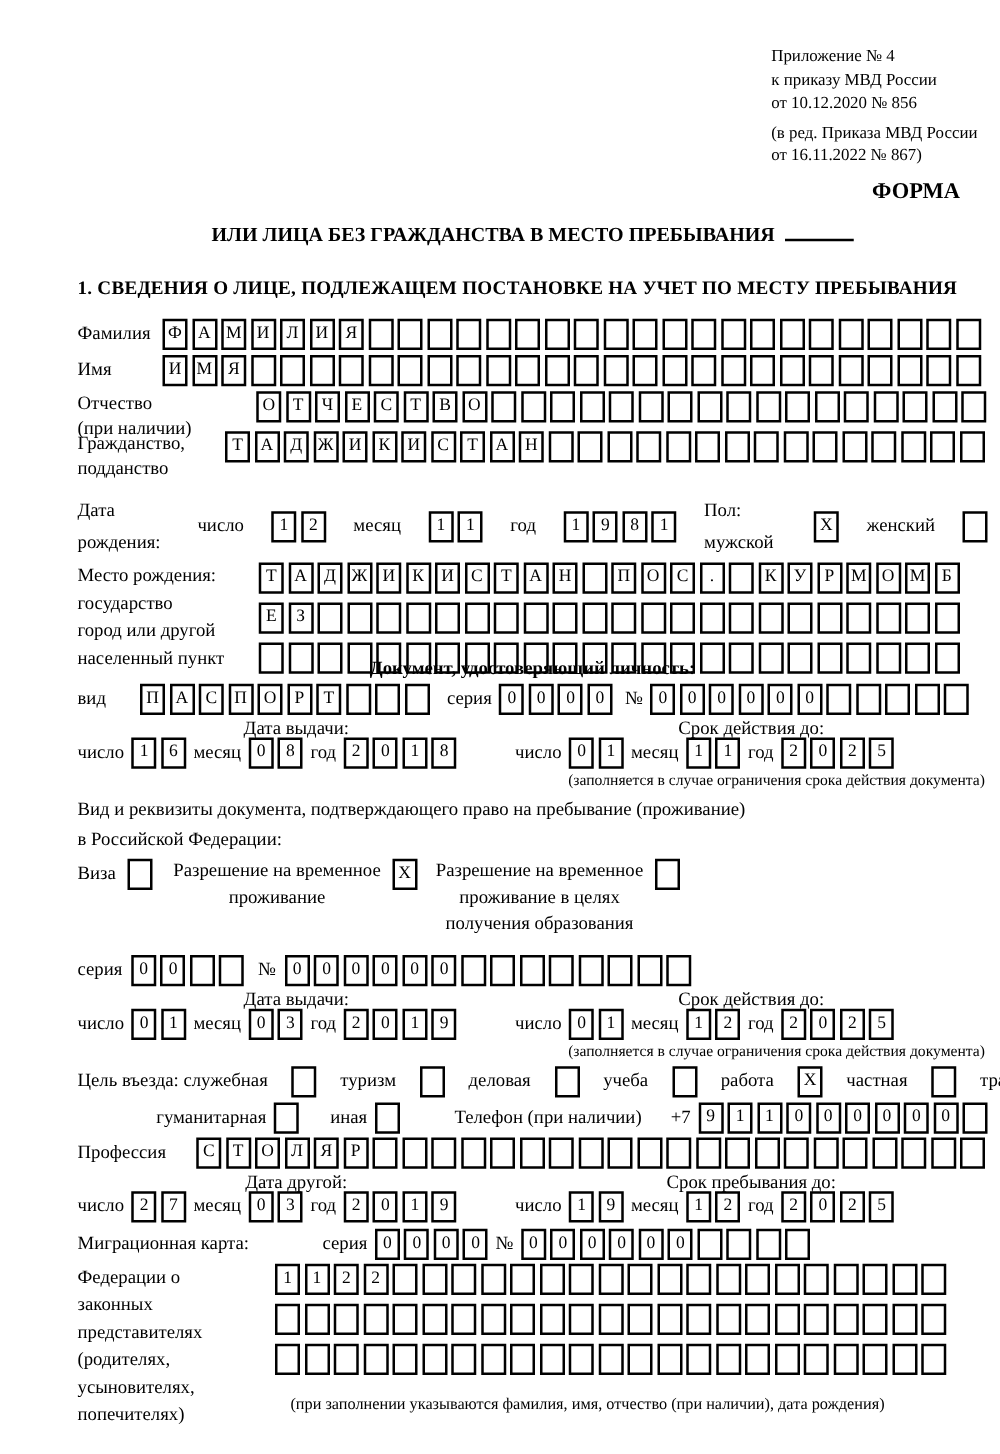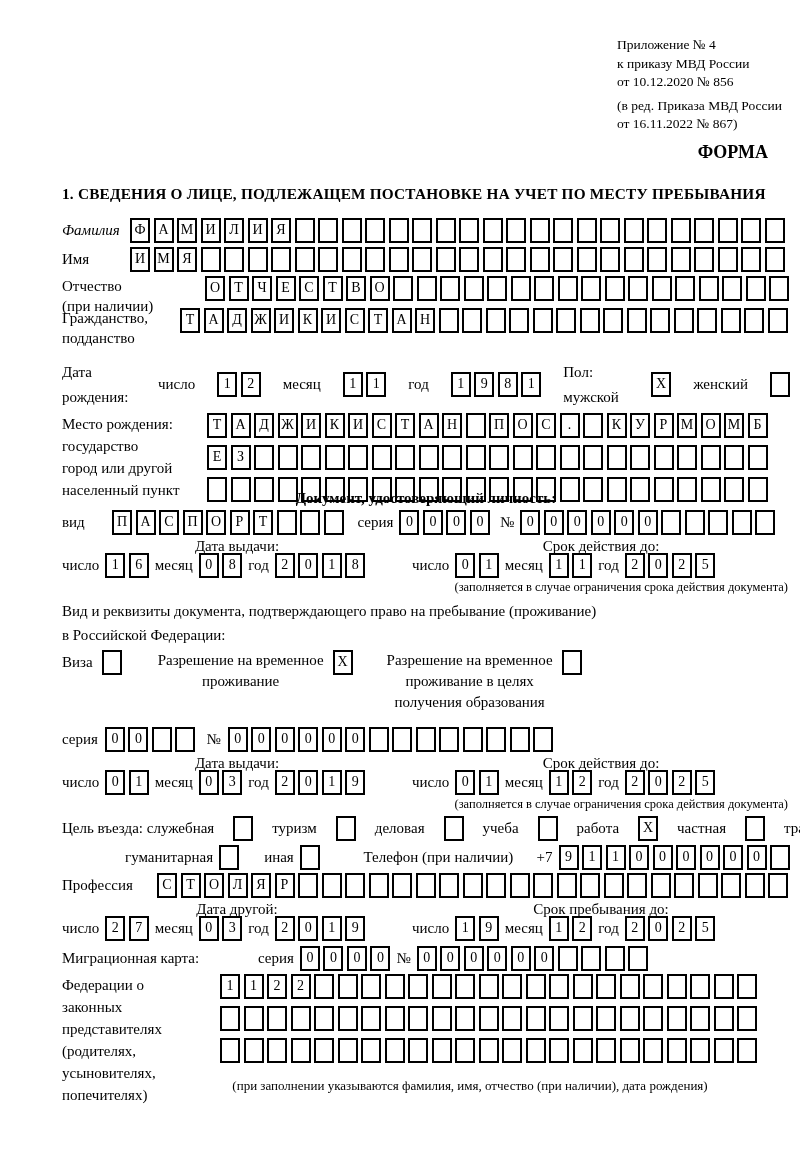--- a/index.html
+++ b/index.html
@@ -13,40 +13,40 @@
   .title{margin-top:14px;text-align:center;font-weight:bold;font-size:16px;line-height:23px;}
   .title .uline{display:inline-block;width:55px;border-bottom:2px solid #000;height:14px;margin-left:8px;}
   .sec-head{margin-top:22px;font-weight:bold;font-size:15.3px;letter-spacing:0.2px;white-space:nowrap;}
   .row{display:flex;align-items:center;}
   .row.top{align-items:flex-start;}
   .lbl{font-size:15px;}
   .cells{display:flex;gap:3.5px;}
   .cell{flex:0 0 20px;width:20px;height:25px;box-sizing:border-box;border:2px solid #000;
     text-align:center;font-size:14px;line-height:20px;}
   .mllbl{line-height:20px;}
-  .r-surname{margin-top:15px;}  .r-surname .lbl{width:68px;line-height:25px;font-style:italic;}
+  .r-surname{margin-top:15px;}  .r-surname .lbl{width:68px;line-height:25px;}
   .r-name{margin-top:4px;}      .r-name .lbl{width:68px;line-height:25px;}
   .r-patr{margin-top:4px;}      .r-patr .lbl{width:143px;}
   .r-cit{margin-top:-8px;}      .r-cit .lbl{width:118px;}
   .r-bdate{margin-top:12px;gap:22px;}
   .r-bdate .lbl{line-height:25px;}
   .r-bplace{margin-top:3px;}    .r-bplace .lbl{width:145px;line-height:22px;}
   .bp-rows{display:flex;flex-direction:column;gap:7px;}
   .doc-head{margin-top:-12px;text-align:center;font-weight:bold;font-size:15px;}
   .r-kind{margin-top:3px;gap:6px;} .r-kind .lbl{line-height:25px;}
   .dates{display:flex;margin-top:0;}
   .dates .dcol{width:350px;text-align:center;font-size:15px;}
   .dates .dcol2{flex:1;text-align:center;font-size:15px;}
   .drow{display:flex;margin-top:-2px;}
   .dgroup{display:flex;align-items:center;gap:6px;width:350px;}
   .dgroup.g2{width:auto;}
   .dgroup .lbl{line-height:25px;}
   .note{margin-top:2px;text-align:right;font-size:12.5px;padding-right:2px;}
   .para{margin-top:4px;font-size:15px;line-height:24px;}
-  .cbxrow{display:flex;align-items:flex-start;margin-top:3px;gap:26px;}
+  .cbxrow{display:flex;align-items:flex-start;margin-top:3px;gap:7px;}
   .cbx{display:flex;align-items:flex-start;gap:9px;}
   .cbx .one{line-height:25px;}
   .cbx .ml{text-align:center;line-height:21px;}
   .r-pser{margin-top:14px;gap:7px;} .r-pser .lbl{line-height:25px;}
   .r-purpose{margin-top:4px;gap:19px;} .r-purpose .lbl{line-height:25px;white-space:nowrap;}
   .r-phone{margin-top:4px;gap:6px;margin-left:63px;} .r-phone .lbl{line-height:25px;white-space:nowrap;}
   .sp1{width:14px;} .sp2{width:12px;}
   .r-prof{margin-top:3px;} .r-prof .lbl{width:95px;line-height:25px;}
   .r-mig{margin-top:5px;gap:6px;} .r-mig .lbl{line-height:25px;}
   .r-mig .mlbl{width:150px;} .r-mig .spm{width:34px;}
@@ -63,20 +63,21 @@
     <div>Приложение № 4</div>
     <div>к приказу МВД России</div>
     <div>от 10.12.2020 № 856</div>
     <div class="gap">(в ред. Приказа МВД России</div>
     <div>от 16.11.2022 № 867)</div>
   </div>
 
   <div class="forma">ФОРМА</div>
 
   <div class="title">
+    <div><span>ИЛИ ЛИЦА БЕЗ ГРАЖДАНСТВА В МЕСТО ПРЕБЫВАНИЯ</span><span class="uline"></span></div>
   </div>
 
   <div class="sec-head">1. СВЕДЕНИЯ О ЛИЦЕ, ПОДЛЕЖАЩЕМ ПОСТАНОВКЕ НА УЧЕТ ПО МЕСТУ ПРЕБЫВАНИЯ</div>
 
   <div class="row r-surname">
     <div class="lbl">Фамилия</div>
     <div class="cells">
         <span class="cell">Ф</span>
         <span class="cell">А</span>
         <span class="cell">М</span>

